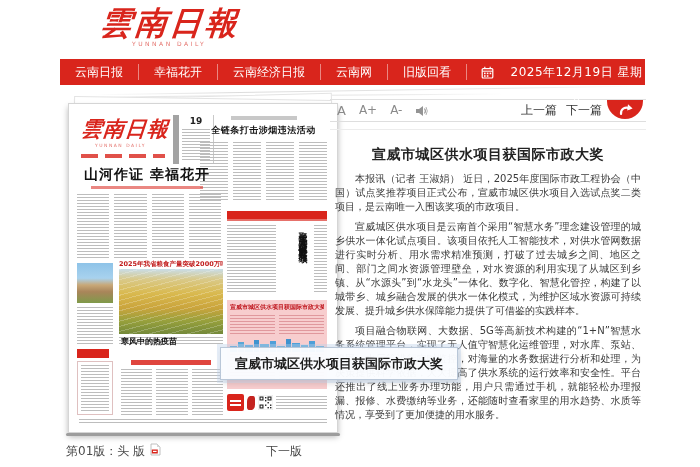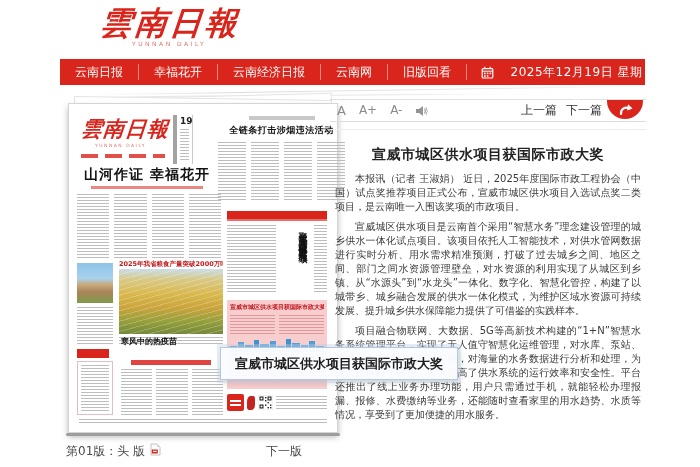--- a/index.html
+++ b/index.html
@@ -44,27 +44,27 @@
   .mt-pink { background-image:repeating-linear-gradient(to bottom,#e0989d 0,#e0989d 1px,transparent 1px,transparent 3px); }
 
   .p-mast { left:12px; top:11px; width:90px; }
   .p-mast-title { font-family:"DejaVu Serif","Liberation Serif",serif; font-style:italic;
                   font-weight:bold; font-size:21px; color:#d9251c; letter-spacing:1px;
                   transform:skewX(-5deg); white-space:nowrap; }
   .p-mast-sub { font-size:4.5px; color:#e4736d; letter-spacing:1.5px; margin-left:14px; }
   .p-mast-slogan { margin-top:6px; height:4px; width:84px; opacity:.8;
                    background:repeating-linear-gradient(to right,#d9251c 0 17px,transparent 17px 24px); }
 
-  .p-datebox { left:104px; top:11px; width:20px; height:49px;
-               border-left:4px solid #a3a3a3; border-right:1px solid #c9c9c9;
+  .p-datebox { left:104px; top:11px; width:41px; height:49px;
+               border-left:6px solid #a3a3a3; border-right:1px solid #c9c9c9;
                padding:1px 3px; text-align:center; }
   .p-day { font-size:9px; font-weight:bold; color:#222; }
   .p-datebox-mt { height:32px; margin-top:3px; }
 
-  .p-topright { left:149px; top:11px; width:127px; }
+  .p-topright { left:131px; top:11px; width:127px; }
   .p-tr-kicker { width:66px; height:4px; margin:1px auto 4px; background:#9a9a9a; opacity:.55; }
   .p-tr-title { font-size:9px; font-weight:bold; color:#111; text-align:center;
                 white-space:nowrap; letter-spacing:.5px; }
   .p-tr-cols { margin-top:5px; height:58px; display:grid; grid-template-columns:repeat(4,1fr); gap:5px; }
 
   .p-main-head { left:4px; top:62px; width:148px; text-align:center; font-size:14px;
                  font-weight:bold; color:#111; letter-spacing:1px; white-space:nowrap; }
   .p-main-sub  { left:22px; top:82px; width:112px; height:3px; background:#d9251c; opacity:.55; }
   .p-main-cols { left:8px; top:90px; width:144px; height:64px; display:grid;
                  grid-template-columns:repeat(4,1fr); gap:5px; }

